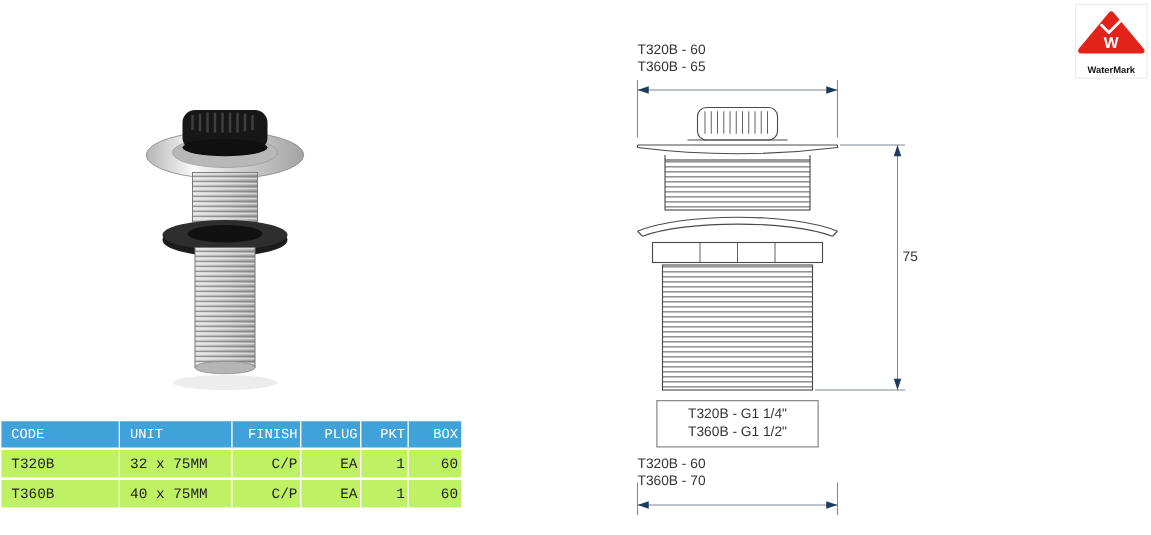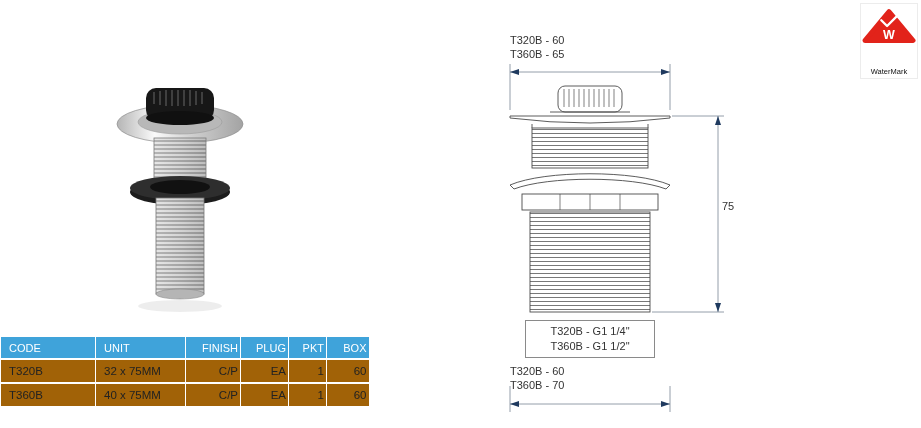--- a/index.html
+++ b/index.html
@@ -15,37 +15,38 @@
   .title {
     position:absolute; left:10px; top:8px;
     font-size:18px; color:#4d5a66; letter-spacing:0.6px;
   }
 
   .logo {
     position:absolute; right:3px; top:3px; width:58px;
     text-align:center; background:#fff; border:1px solid #ececec;
     padding:3px 1px 2px 1px;
   }
-  .logo-text { font-size:7.5px; font-weight:normal; color:#111; margin-top:18px; }
+  .logo-text { font-size:7.5px; font-weight:bold; color:#111; margin-top:1px; }
 
   .photo { position:absolute; left:108px; top:80px; width:150px; height:240px; }
 
   table.spec {
     position:absolute; left:0; top:337px;
     border-collapse:collapse; font-size:11.5px;
     table-layout:fixed;
+    font-family:Liberation Mono, monospace;
   }
   .spec th {
     background:#3fa3da; color:#fff; font-weight:normal;
     font-size:11px; height:22px; padding:0 8px; text-align:left;
     border-left:1px solid #fff; border-bottom:2px solid #fff;
     white-space:nowrap;
   }
   .spec td {
-    background:#a16207; color:#222; height:24px; padding:0 8px;
+    background:#bef264; color:#222; height:24px; padding:0 8px;
     border-left:1px solid #fff; border-bottom:2px solid #fff;
     white-space:nowrap;
   }
   .spec .c { text-align:right; padding:0 2px; }
 
   .diagram { position:absolute; left:470px; top:28px; width:310px; height:398px; }
   .diagram svg { position:absolute; left:0; top:0; }
   .dlabel {
     position:absolute; font-size:11px; color:#333;
     text-align:left; line-height:14px; width:160px; left:40px;

